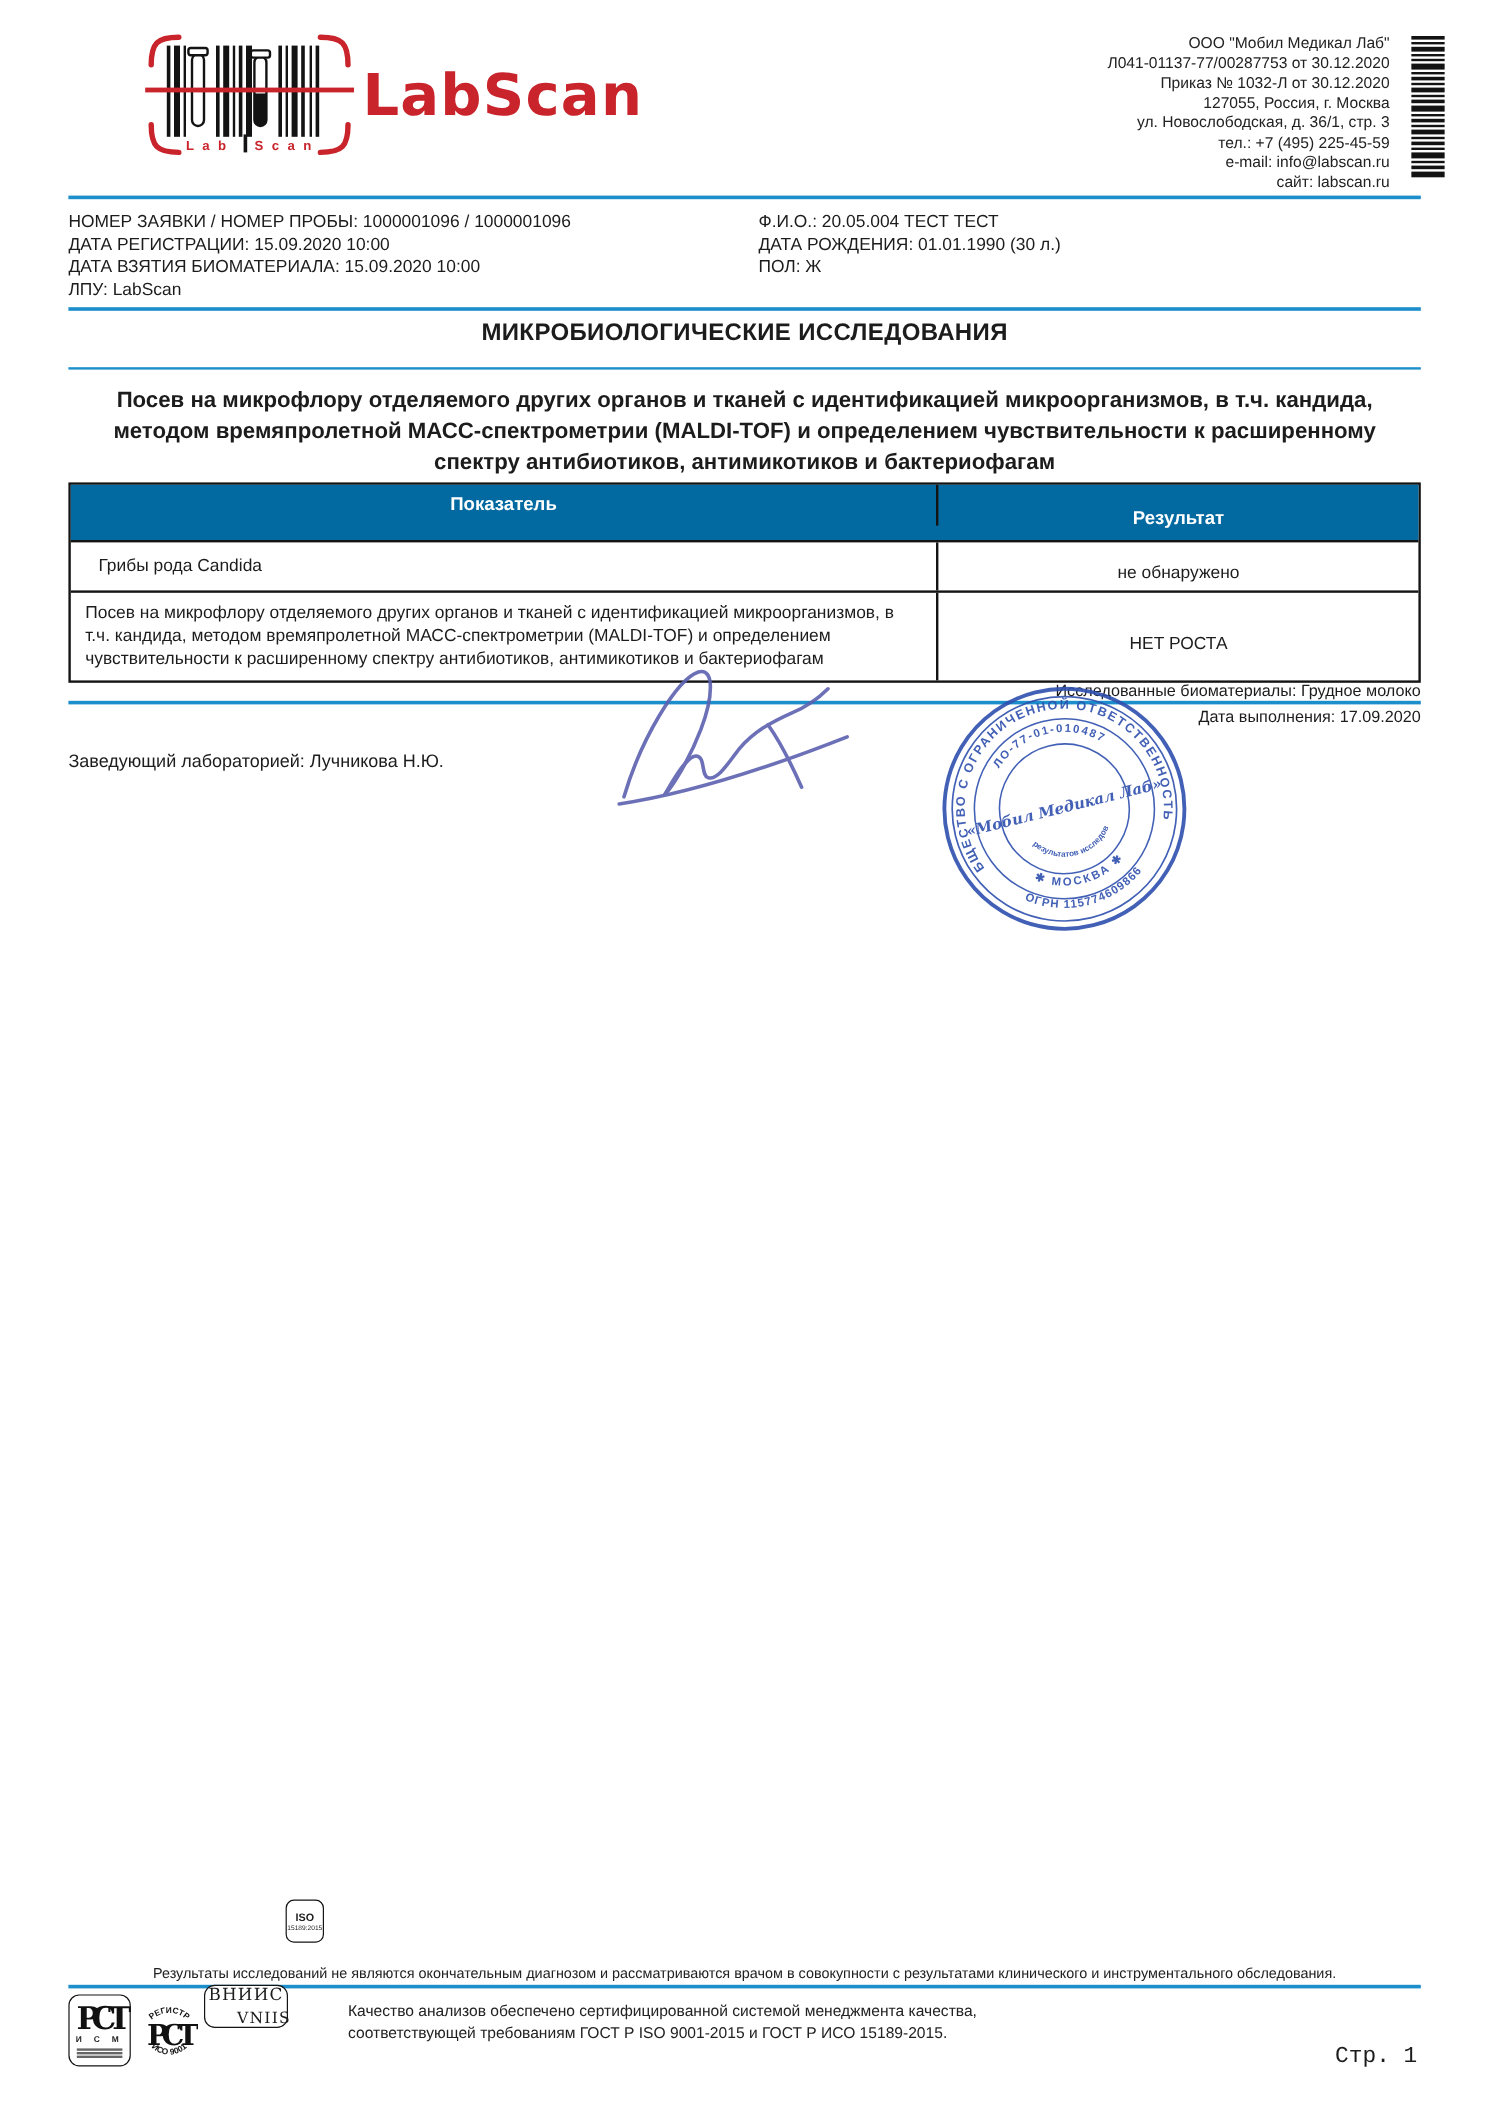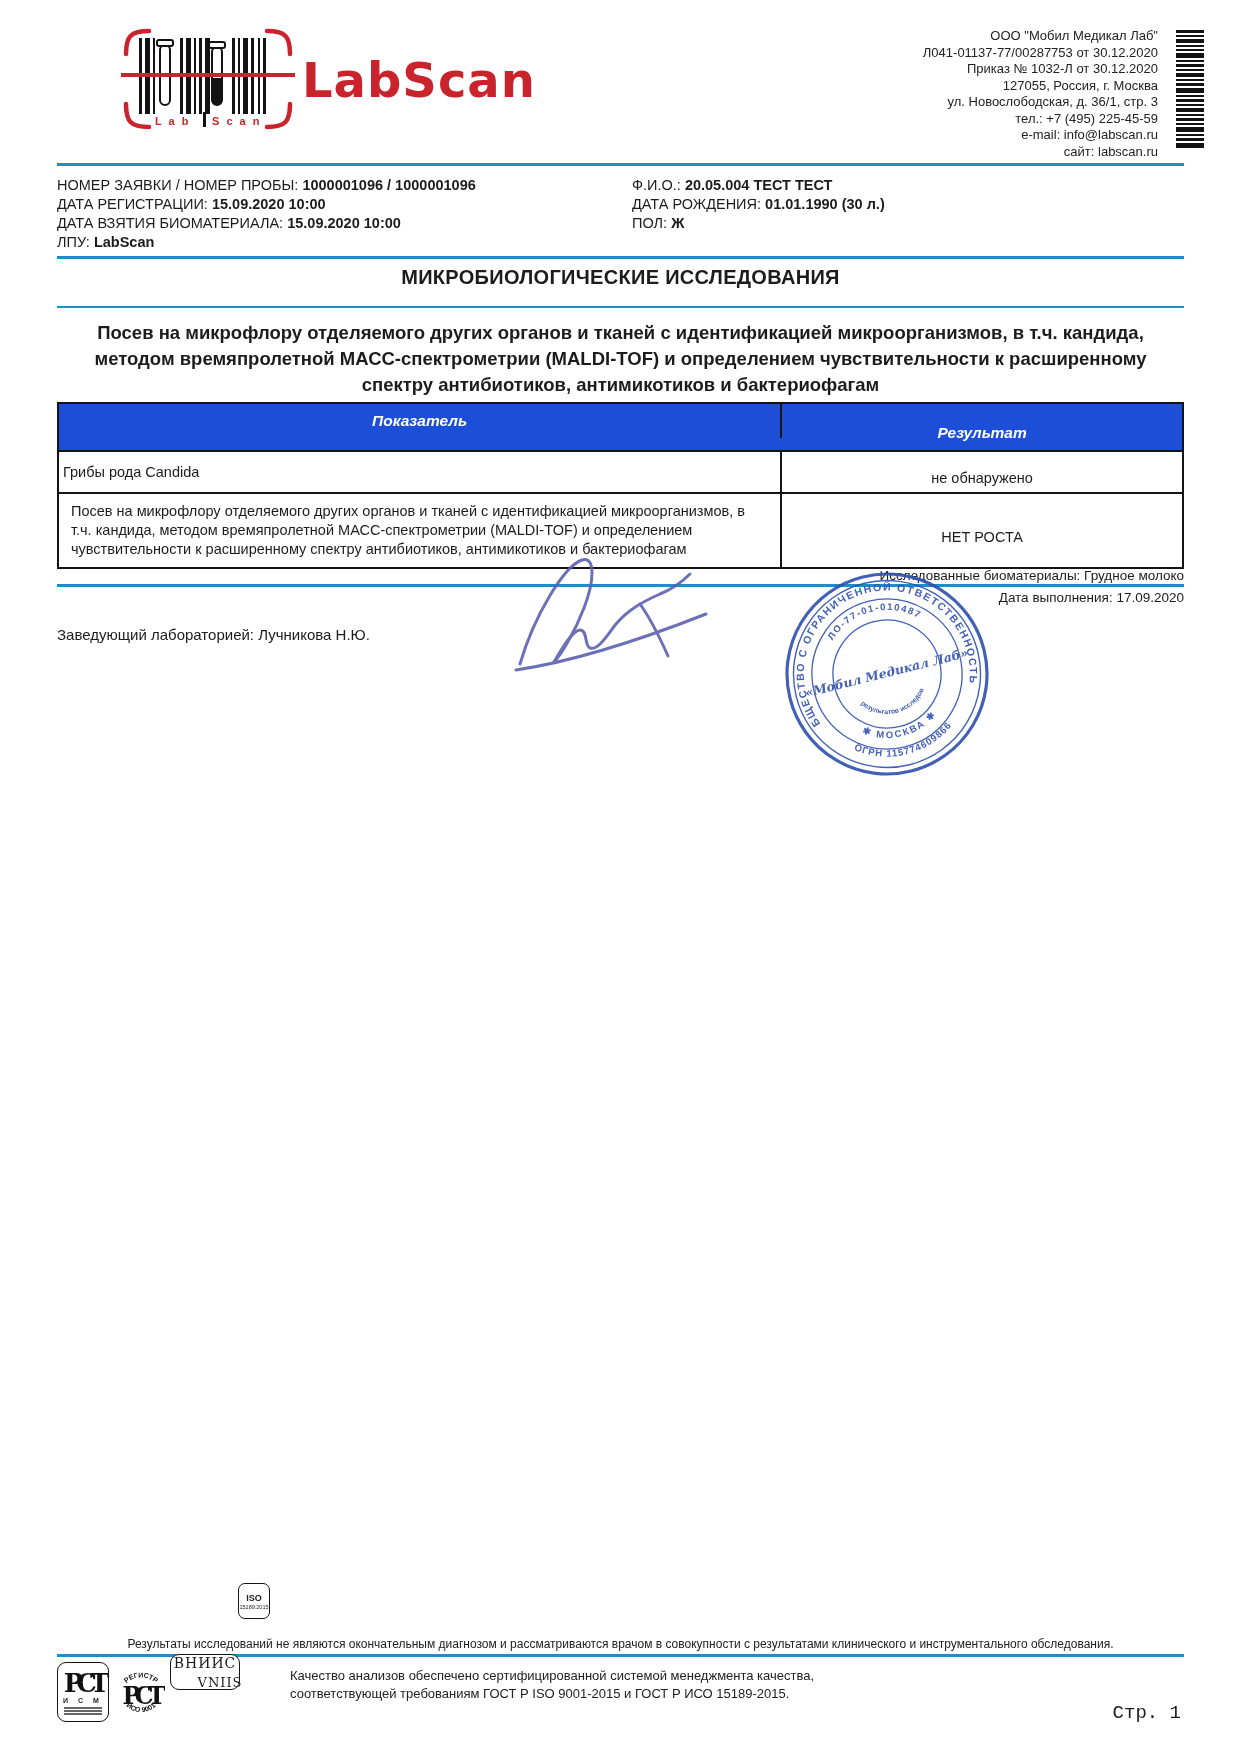--- a/index.html
+++ b/index.html
@@ -7,36 +7,36 @@
         font-family:"Liberation Sans",sans-serif;color:#1c1c1c;overflow:hidden;}
   .abs{position:absolute;}
   .hr-blue{position:absolute;left:57px;width:1127px;background:#1b8ecb;}
   
   .brand-text{position:absolute;left:302px;top:52px;font-size:48px;font-weight:700;
               color:#c9242b;font-family:"DejaVu Sans",sans-serif;letter-spacing:1px;}
   .company{position:absolute;right:83px;top:28px;text-align:right;font-size:13px;
            line-height:16.5px;color:#222;}
   
   .info-line{position:absolute;font-size:14.5px;white-space:nowrap;}
-  .info-line .val{font-weight:700;}
+  .info-line .val{font-weight:400;}
   
   .doc-title{position:absolute;left:57px;top:266px;width:1127px;text-align:center;
              font-size:20px;font-weight:700;letter-spacing:.3px;}
   .test-title{position:absolute;left:57px;top:320px;width:1127px;text-align:center;
               font-size:18.5px;font-weight:700;line-height:26px;}
   
   .rtable{position:absolute;left:57px;top:402px;width:1127px;border:2px solid #141414;box-sizing:border-box;}
   .trow{display:flex;}
-  .thead{background:#1d4ed8;color:#fff;font-weight:700;font-size:15.5px;font-style:italic;}
+  .thead{background:#0369a1;color:#fff;font-weight:700;font-size:15.5px;}
   .thead .cell{display:flex;align-items:center;justify-content:center;height:34px;}
   .cell{box-sizing:border-box;}
   .cell-l{width:64.4%;border-right:2px solid #141414;}
   .cell-r{width:35.6%;display:flex;align-items:center;justify-content:center;text-align:center;margin-top:12px;}
   .tbody-row{border-top:2px solid #141414;font-size:14.5px;}
-  .row1 .cell-l{display:flex;align-items:center;height:40px;padding-left:4px;}
+  .row1 .cell-l{display:flex;align-items:center;height:40px;padding-left:23px;}
   .row2 .cell-l{padding:8px 14px 8px 12px;line-height:19px;}
   
   .meta-right{position:absolute;left:57px;width:1127px;text-align:right;font-size:13.5px;}
   .lab-head{position:absolute;left:57px;top:626px;font-size:15px;}
   
   .disclaimer{position:absolute;left:57px;top:1637px;width:1127px;text-align:center;
               font-size:12px;color:#222;}
   .quality{position:absolute;left:290px;top:1667px;font-size:13px;line-height:17.5px;color:#222;}
   .pageno{position:absolute;right:60px;top:1702px;font-size:19px;font-family:Liberation Mono, monospace;}
   .badge-box{position:absolute;border:1.6px solid #141414;border-radius:9px;background:#fff;

